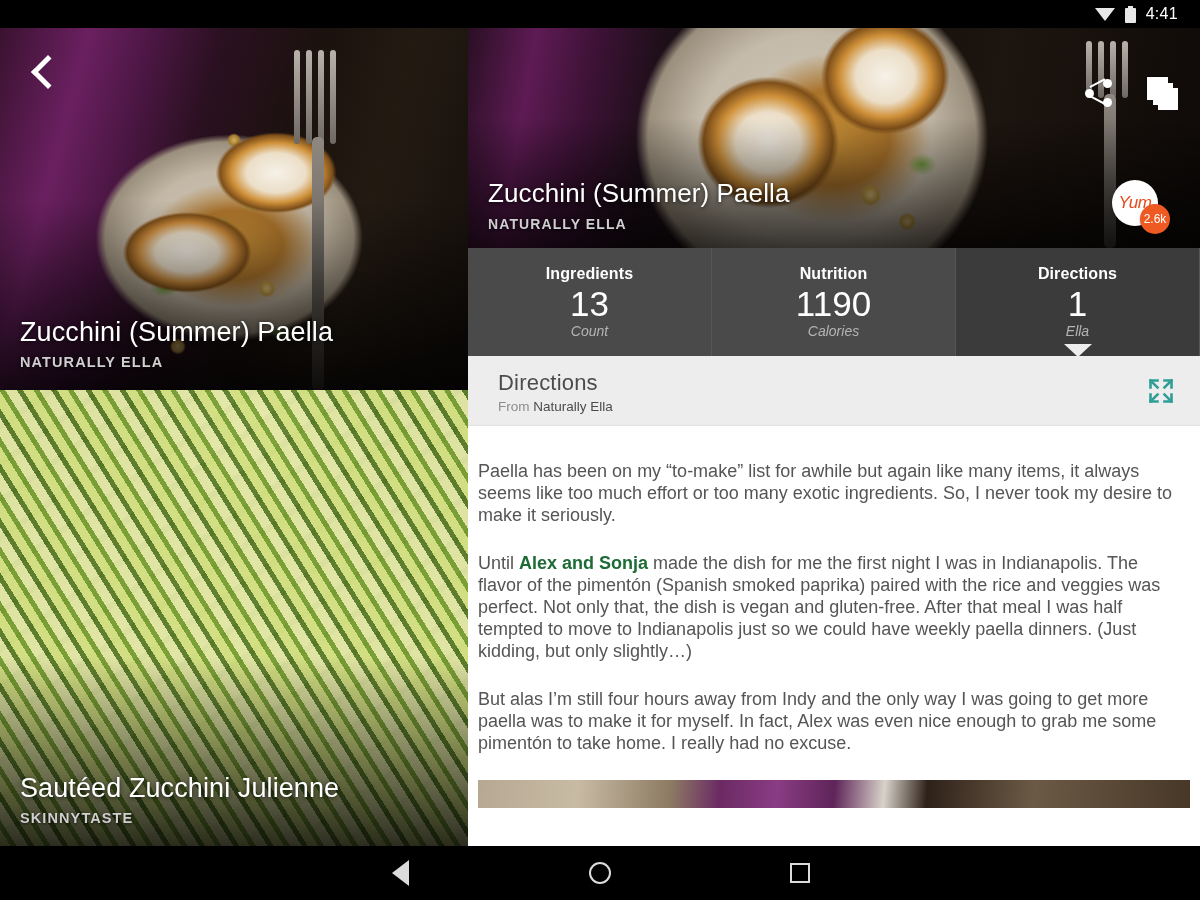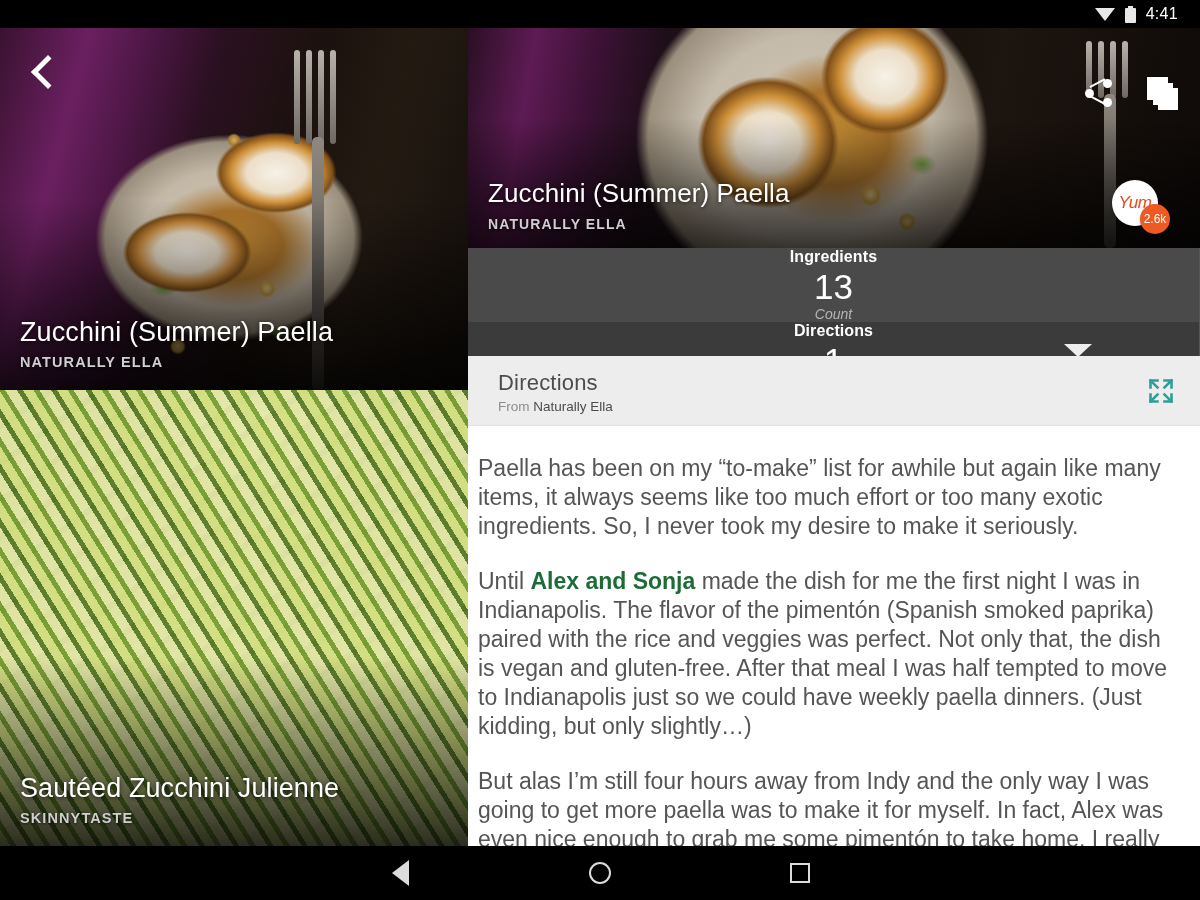--- a/index.html
+++ b/index.html
@@ -163,21 +163,21 @@
     box-shadow:0 1px 3px rgba(0,0,0,.4); cursor:pointer;
   }
   .yum-txt{ color:#e8491c; font-size:17px; font-style:italic; font-weight:normal; letter-spacing:-.5px; }
   .yum-count{
     position:absolute; right:0; bottom:0; width:30px; height:30px; border-radius:50%;
     background:#ee5a22; color:#fff; font-size:12px; display:flex;
     align-items:center; justify-content:center; box-shadow:0 1px 2px rgba(0,0,0,.4);
   }
 
   
-  .tabs{ position:relative; display:flex; width:732px; height:108px; background:#be185d;flex-direction:column; }
+  .tabs{ position:relative; display:flex; width:732px; height:108px; background:#be185d; }
   .tab{
     flex:1; background:#4a4a4a; display:flex; flex-direction:column;
     align-items:center; justify-content:center; cursor:pointer;
     border-right:1px solid #565656;
   }
   .tab:last-child{ border-right:none; }
   .tab.active{ background:#3b3b3b; }
   .tab-label{ color:#fff; font-size:16px; font-weight:bold; letter-spacing:.1px; }
   .tab-value{ color:#fff; font-size:35px; font-weight:300; line-height:1.15; margin-top:1px; }
   .tab-unit{ color:#b4b4b4; font-size:14px; font-style:italic; margin-top:-1px; }
@@ -196,21 +196,21 @@
   .dir-from{ color:#8c8c8c; font-size:13.5px; margin-top:3px; }
   .dir-from b{ color:#4c4c4c; font-weight:normal; }
   .expand-ic{
     position:absolute; right:22px; top:18px; width:34px; height:34px; cursor:pointer;
   }
   .body{
     position:relative; width:732px; background:#fff;
     padding:20px 22px 0 10px; height:auto;
   }
   .body p{
-    color:#555; font-size:23px; line-height:29px; margin:8px 0 26px 0;
+    color:#555; font-size:18px; line-height:22px; margin:14px 0 26px 0;
     padding-left:0; letter-spacing:0;
   }
   .body p .lnk{ color:#1d6b36; font-weight:bold; }
   .body-img{
     width:712px; height:28px; margin-left:0;
     background:
       linear-gradient(95deg, #b6a892 0%, #c8bba4 14%, #8d7b63 27%, #6b2a64 34%, #8a3c84 42%, #5f2459 50%, #d8d2c9 57%, #2e2119 63%, #6b5a45 78%, #473727 100%);
   }
 
   
@@ -308,20 +308,25 @@
         </div>
         <div class="yum-count">2.6k</div>
       </div>
     </div>
 
     <div class="tabs">
       <div class="tab">
         <div class="tab-label">Ingredients</div>
         <div class="tab-value">13</div>
         <div class="tab-unit">Count</div>
+      </div>
+      <div class="tab">
+        <div class="tab-label">Nutrition</div>
+        <div class="tab-value">1190</div>
+        <div class="tab-unit">Calories</div>
       </div>
       <div class="tab active">
         <div class="tab-label">Directions</div>
         <div class="tab-value">1</div>
         <div class="tab-unit">Ella</div>
       </div>
       <div class="tab-arrow" style="left: 596px;"></div>
     </div>
 
     <div class="dir-head">

